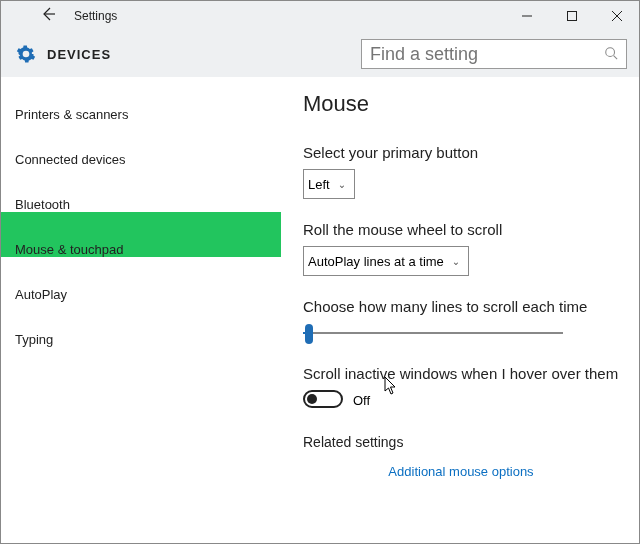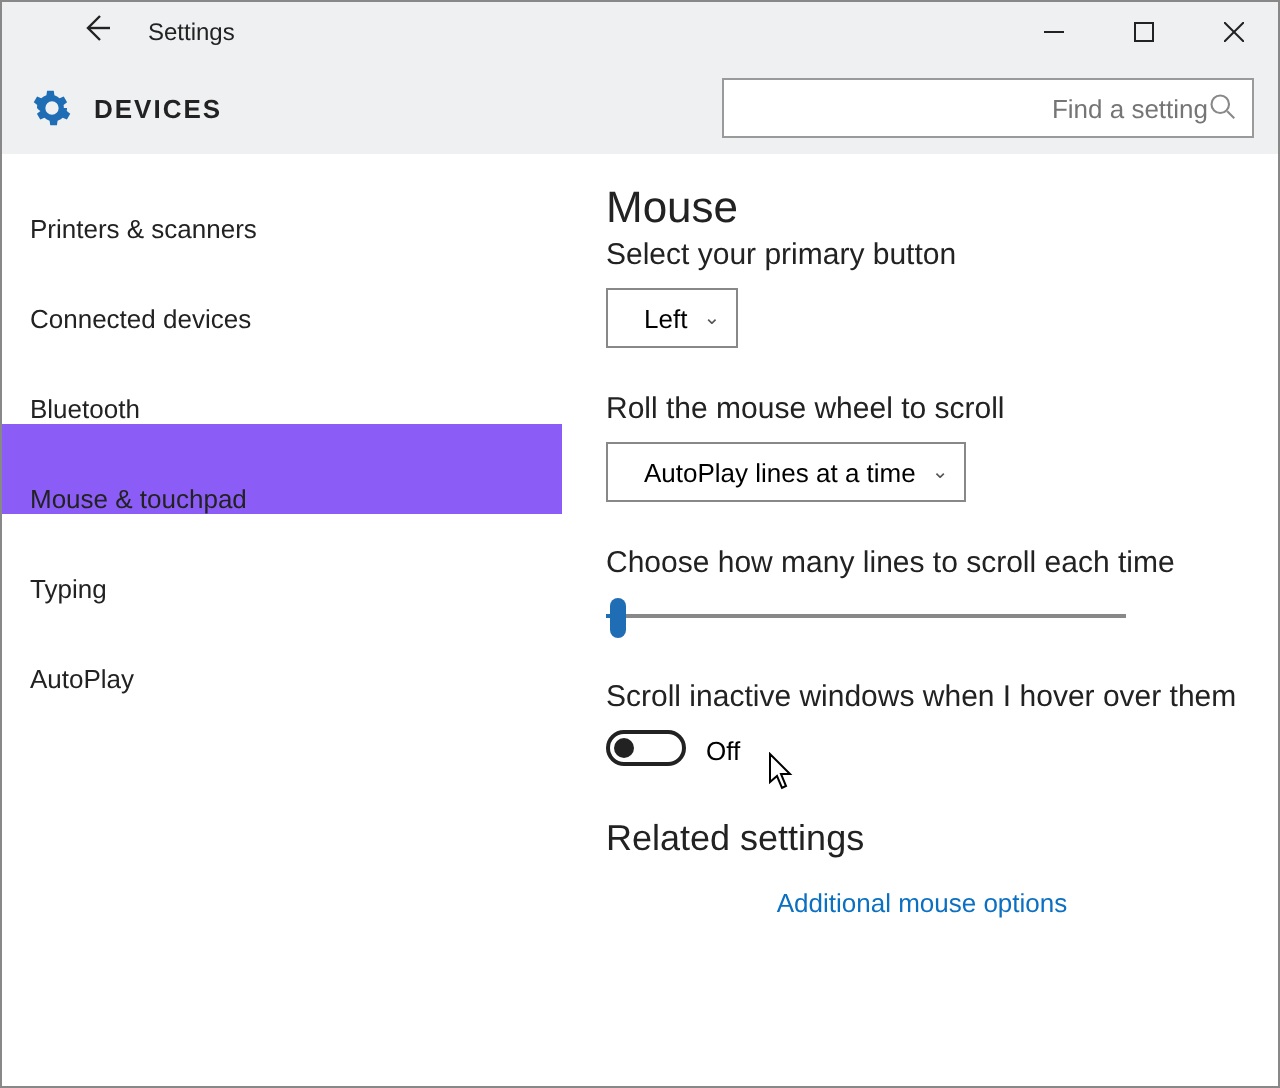--- a/index.html
+++ b/index.html
@@ -7,41 +7,41 @@
   .titlebar { height: 30px; display: flex; align-items: center; background: #eef0f2; padding-left: 27px; }
   .titlebar .back { width: 40px; text-align: center; font-size: 16px; color: #222; }
   .titlebar .title { font-size: 12px; color: #222; margin-left: 6px; }
   .titlebar .spacer { flex: 1; }
   .winbtn { width: 45px; height: 30px; display: flex; align-items: center; justify-content: center; }
   .winbtn svg { display: block; }
   .header { height: 46px; display: flex; align-items: center; background: #eef0f2; padding: 0 12px 0 14px; }
   .gear { width: 22px; height: 22px; color: #1f6db5; margin-right: 10px; display:flex; align-items:center; justify-content:center;}
   .header h1 { font-size: 13px; font-weight: 600; letter-spacing: 1px; color: #222; }
   .searchwrap { margin-left: auto; width: 266px; height: 30px; border: 1px solid #9a9a9a; background: #fff; display: flex; align-items: center; padding: 0 8px; }
-  .searchwrap input { border: none; outline: none; flex: 1; font-size: 13px; color: #6d28d9; background: transparent; text-align: right; }
+  .searchwrap input { border: none; outline: none; flex: 1; font-size: 18px; color: #6d28d9; background: transparent; }
   .searchwrap .sicon { color: #888; font-size: 14px; }
   .body { display: flex; height: calc(544px - 30px - 46px - 2px); }
   .sidebar { width: 280px; background: #fff; }
   .side-item { height: 45px; display: flex; align-items: flex-end; padding-left: 14px; font-size: 13px; color: #222; }
-  .side-item.active { background: #8b5cf6; }
+  .side-item.active { background: #22c55e; }
   .content { flex: 1; padding: 14px 20px 0 22px; overflow: hidden; }
-  .content h2 { font-size: 22px; font-weight: 400; color: #222; margin-bottom: 2px; }
+  .content h2 { font-size: 22px; font-weight: 400; color: #222; margin-bottom: 27px; }
   .label { font-size: 15px; color: #222; margin-bottom: 8px; }
   .group { margin-bottom: 22px; }
-  .select { display: inline-flex; align-items: center; border: 1px solid #888; height: 30px; padding: 0 8px 0 18px; font-size: 13px; background: #fff; gap: 8px;}
+  .select { display: inline-flex; align-items: center; border: 1px solid #888; height: 30px; padding: 0 8px 0 4px; font-size: 13px; background: #fff; gap: 8px;}
   .select .chev { font-size: 10px; color: #555; }
   .slider { position: relative; width: 260px; height: 20px; margin-top: 2px;}
   .slider .track { position: absolute; top: 9px; left: 0; right: 0; height: 2px; background: #888; }
   .slider .trackfill { position: absolute; top: 9px; left: 0; width: 8px; height: 2px; background: #1f6db5; }
   .slider .thumb { position: absolute; top: 1px; left: 2px; width: 8px; height: 20px; background: #1f6db5; border-radius: 4px; }
   .toggle-row { display: flex; align-items: flex-end; gap: 10px; }
   .toggle { width: 40px; height: 18px; border: 2px solid #222; border-radius: 10px; position: relative; background: #fff; }
   .toggle .knob { position: absolute; left: 2px; top: 2px; width: 10px; height: 10px; background: #222; border-radius: 50%; }
   .toggle-label { font-size: 13px; }
-  .related { font-size: 18px; font-weight: 400; margin-top: 26px; margin-bottom: 14px; color: #222; }
+  .related { font-size: 14px; font-weight: 400; margin-top: 26px; margin-bottom: 14px; color: #222; }
   .link { color: #0b6fc2; font-size: 13px; text-align: center; }
   .cursor { position: absolute; left: 383px; top: 375px; pointer-events: none; }
 </style>
 </head>
 <body>
 
 <div class="titlebar">
   <div class="back">
     <svg width="16" height="16" viewBox="0 0 16 16">
         <path d="M10 2 L4 8 L10 14" stroke="#222" stroke-width="1.2" fill="none"></path>
@@ -94,24 +94,24 @@
     <div class="side-item">
         <span>Connected devices</span>
       </div>
     <div class="side-item">
         <span>Bluetooth</span>
       </div>
     <div class="side-item active">
         <span>Mouse &amp; touchpad</span>
       </div>
     <div class="side-item">
-        <span>Typing</span>
+        <span>AutoPlay</span>
       </div>
     <div class="side-item">
-        <span>AutoPlay</span>
+        <span>Typing</span>
       </div>
   </div>
 
   <div class="content">
     <h2>Mouse</h2>
 
     <div class="group">
       <div class="label">Select your primary button</div>
       <div class="select">
         <span>Left</span>

